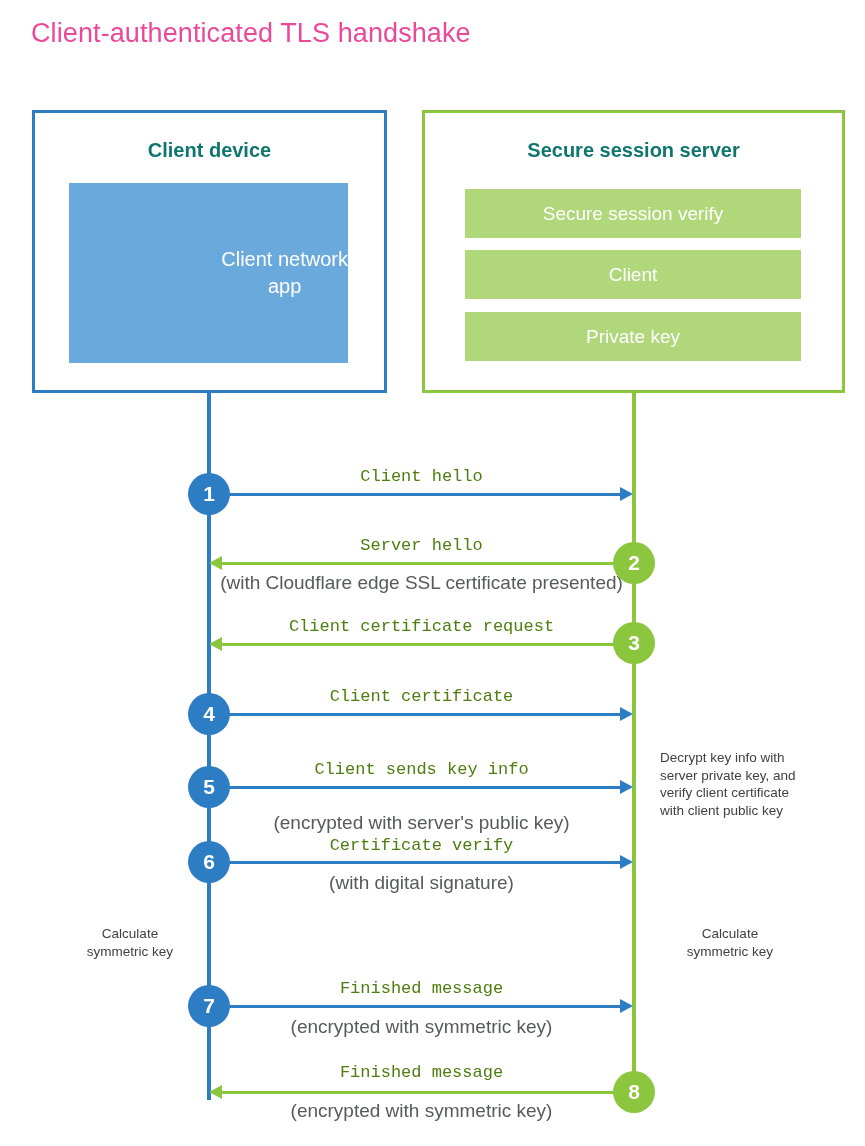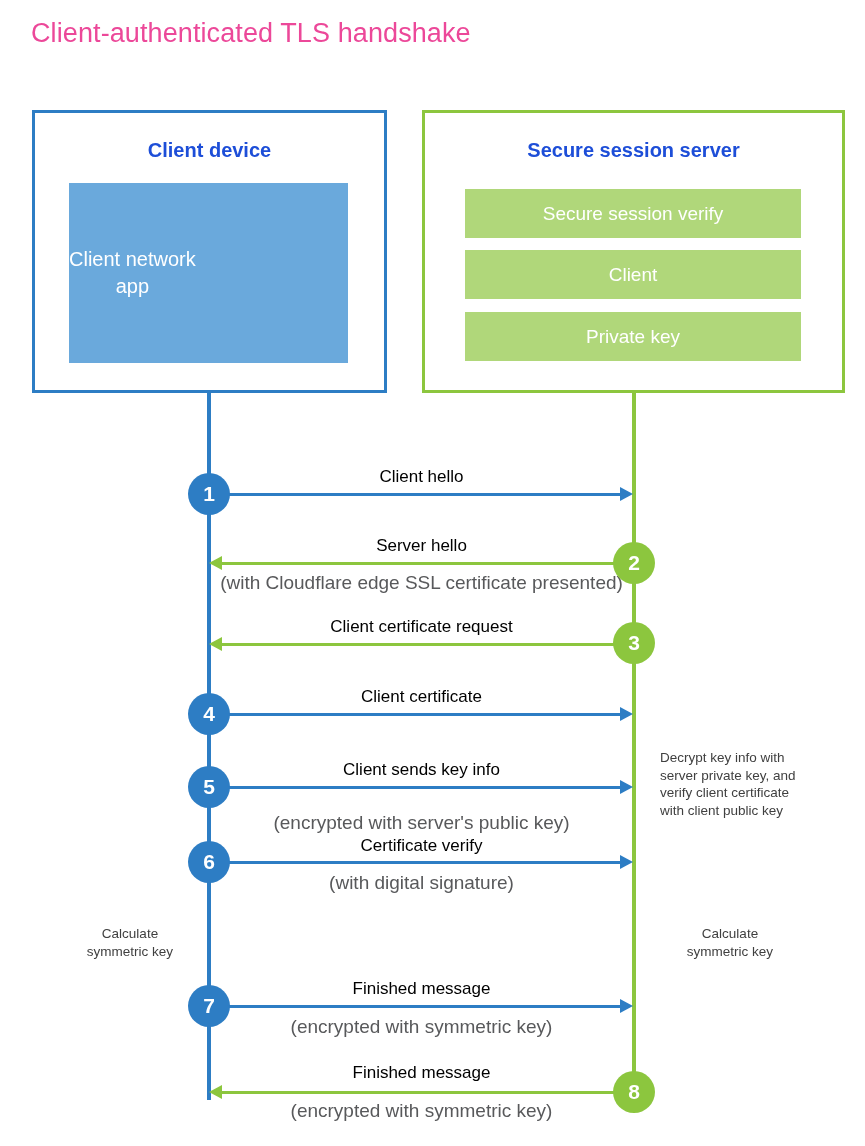--- a/index.html
+++ b/index.html
@@ -52,34 +52,34 @@
     border: 3px solid #8cc63e;
   }
   .party-title {
     position: absolute;
     left: 0;
     right: 0;
     top: 26px;
     text-align: center;
     font-size: 20px;
     font-weight: bold;
-    color: #1d4ed8;
+    color: #0f766e;
   }
 
   
   #client-app {
     position: absolute;
     left: 34px;
     top: 70px;
     width: 279px;
     height: 180px;
     background: #6aa9dc;
     display: flex;
     align-items: center;
-    justify-content: flex-start;
+    justify-content: flex-end;
   }
   #client-app-label {
     color: #ffffff;
     font-size: 20px;
     line-height: 27px;
     text-align: center;
     white-space: pre-line;
   }
 
   
@@ -150,23 +150,24 @@
     font-size: 21px;
     font-weight: bold;
   }
   .step-circle.blue { background: #2d7dc4; }
   .step-circle.green { background: #8cc63e; }
 
   
   .msg-label {
     position: absolute;
     text-align: center;
-    color: #000000;
+    color: #4d7c0f;
     font-size: 17px;
     white-space: nowrap;
+    font-family: Liberation Mono, monospace;
   }
   .msg-sub {
     position: absolute;
     text-align: center;
     color: #58595b;
     font-size: 19px;
     white-space: nowrap;
   }
 
   

